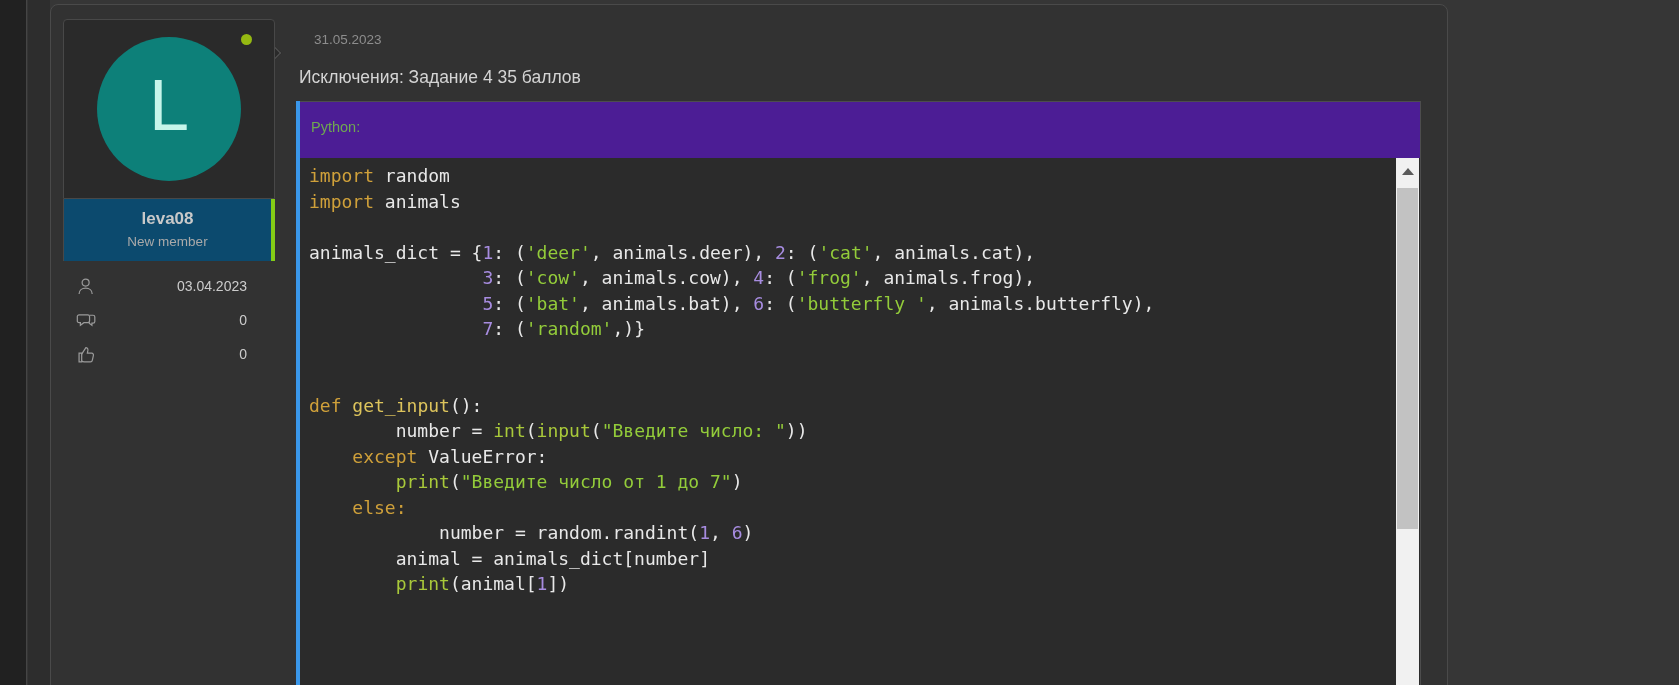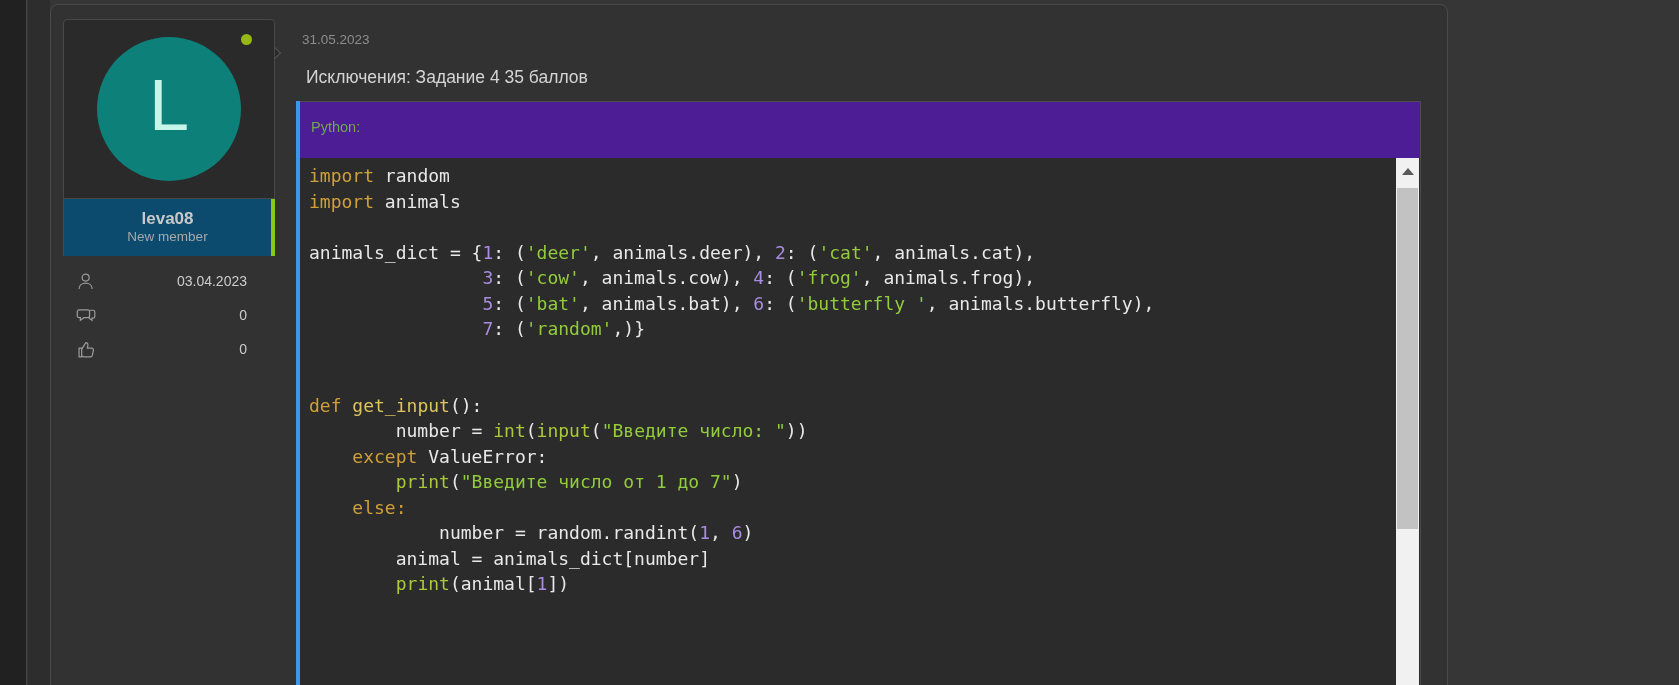--- a/index.html
+++ b/index.html
@@ -39,30 +39,30 @@
   }
   .online-dot {
     position:absolute; right:22px; top:14px; width:11px; height:11px;
     border-radius:50%; background:var(--online-green);
   }
   .user-title-bar {
     background:#0c4a6e; border-left:1px solid #484848; border-right:4px solid #84cc16;
     text-align:center; padding:10px 4px 12px;
   }
   .username { font-size:17px; font-weight:700; color:#c9c9c9; cursor:pointer; }
-  .user-role { font-size:13.5px; color:#a9a9a9; }
+  .user-role { font-size:13.5px; color:#a9a9a9; margin-top:5px; }
   .user-stats { padding:14px 10px 0 12px; border-left:1px solid transparent; }
   .stat-row { display:flex; align-items:center; margin-bottom:12px; height:22px; }
   .stat-row svg { width:21px; height:21px; stroke:#9a9a9a; fill:none; stroke-width:1.4; }
   .stat-value { flex:1; text-align:right; font-size:14px; color:#cscs; color:#cccccc; padding-right:18px; }
 
   
   .msg-col { position:absolute; left:247px; top:0; right:24px; }
-  .post-date { position:absolute; top:27px; left:4px; font-size:13.5px; color:#8d8d8d; cursor:pointer; }
-  .post-title { position:absolute; top:62px; left:8px; font-size:17.5px; color:#d4d4d4; font-weight:400; }
+  .post-date { position:absolute; top:27px; left:16px; font-size:13.5px; color:#8d8d8d; cursor:pointer; }
+  .post-title { position:absolute; top:62px; left:1px; font-size:17.5px; color:#d4d4d4; font-weight:400; }
 
   
   .code-block {
     position:absolute; left:-2px; top:96px; right:2px; height:590px;
     background:#2b2b2b; border:1px solid #4d4d4d; border-left:none;
   }
   .code-accent {
     position:absolute; left:0; top:-1px; bottom:-1px; width:4px;
     background:var(--accent-blue);
   }

